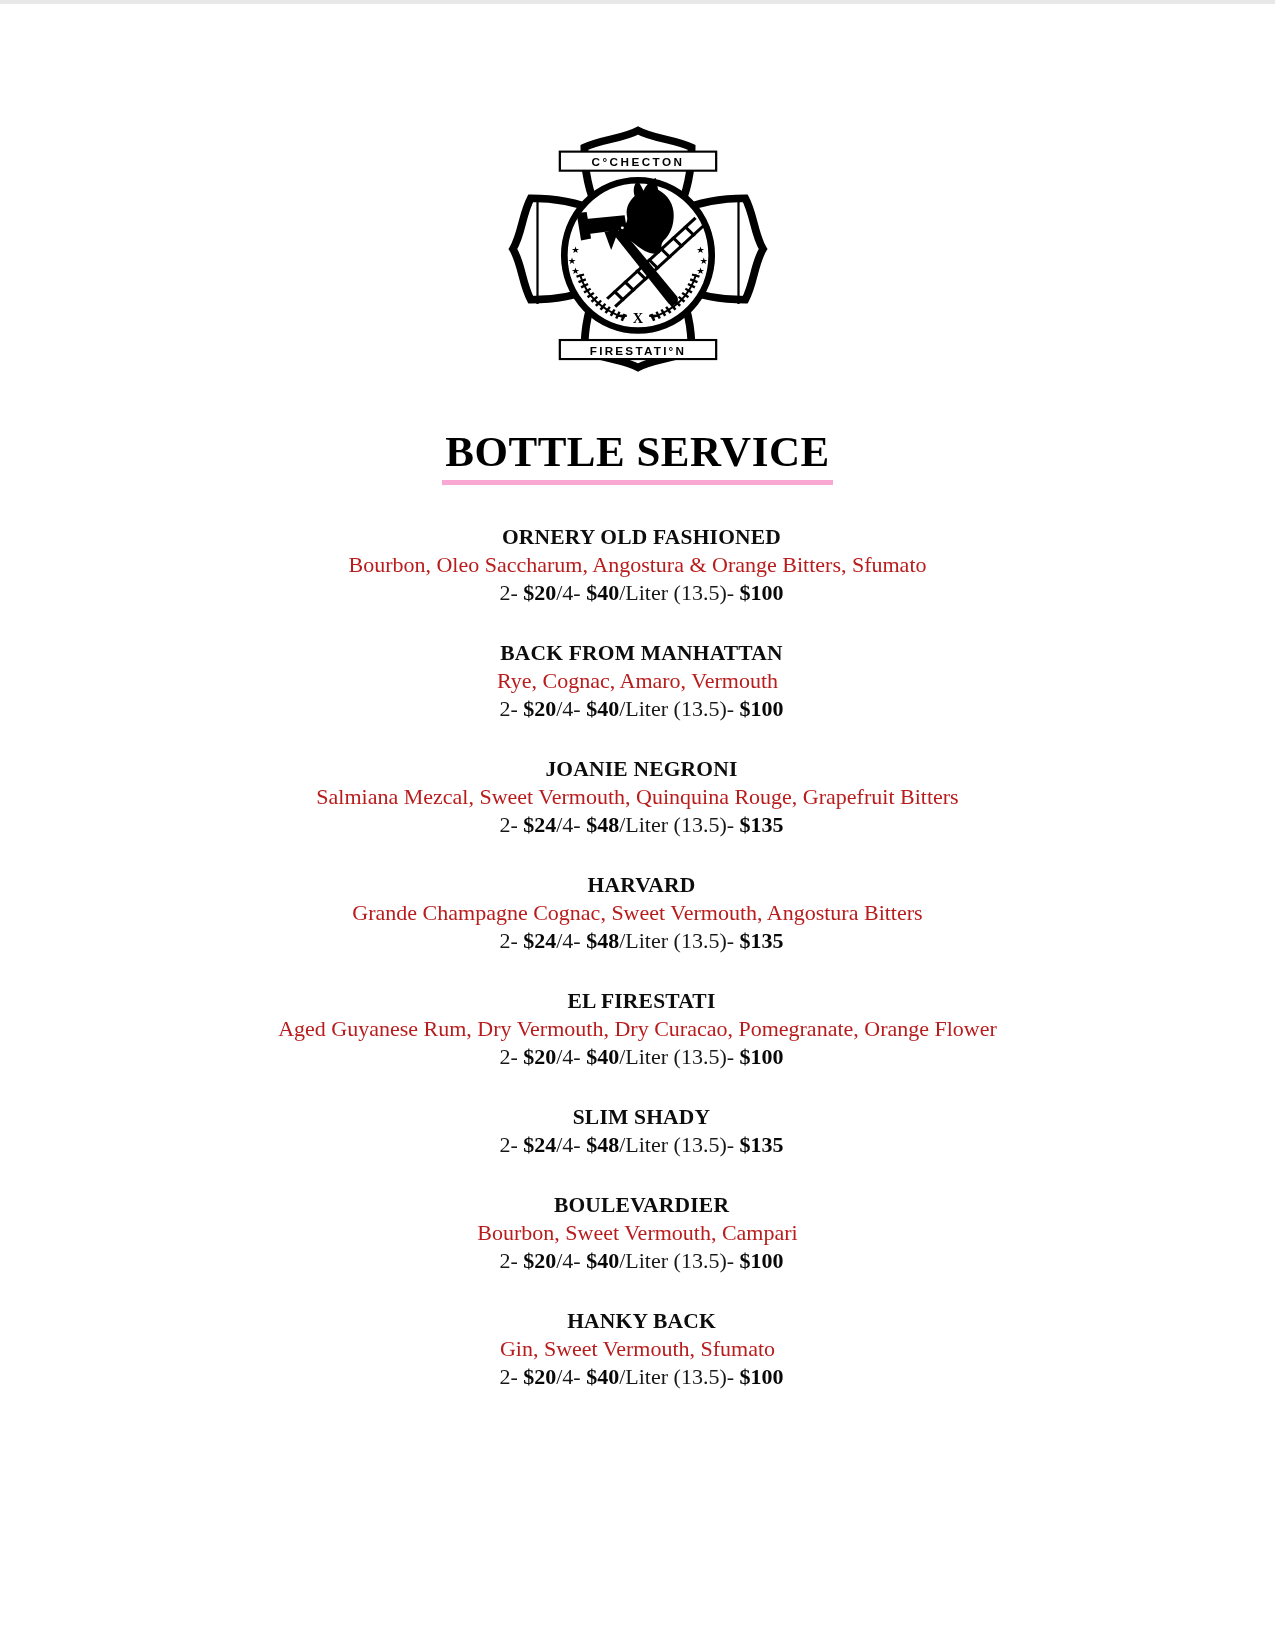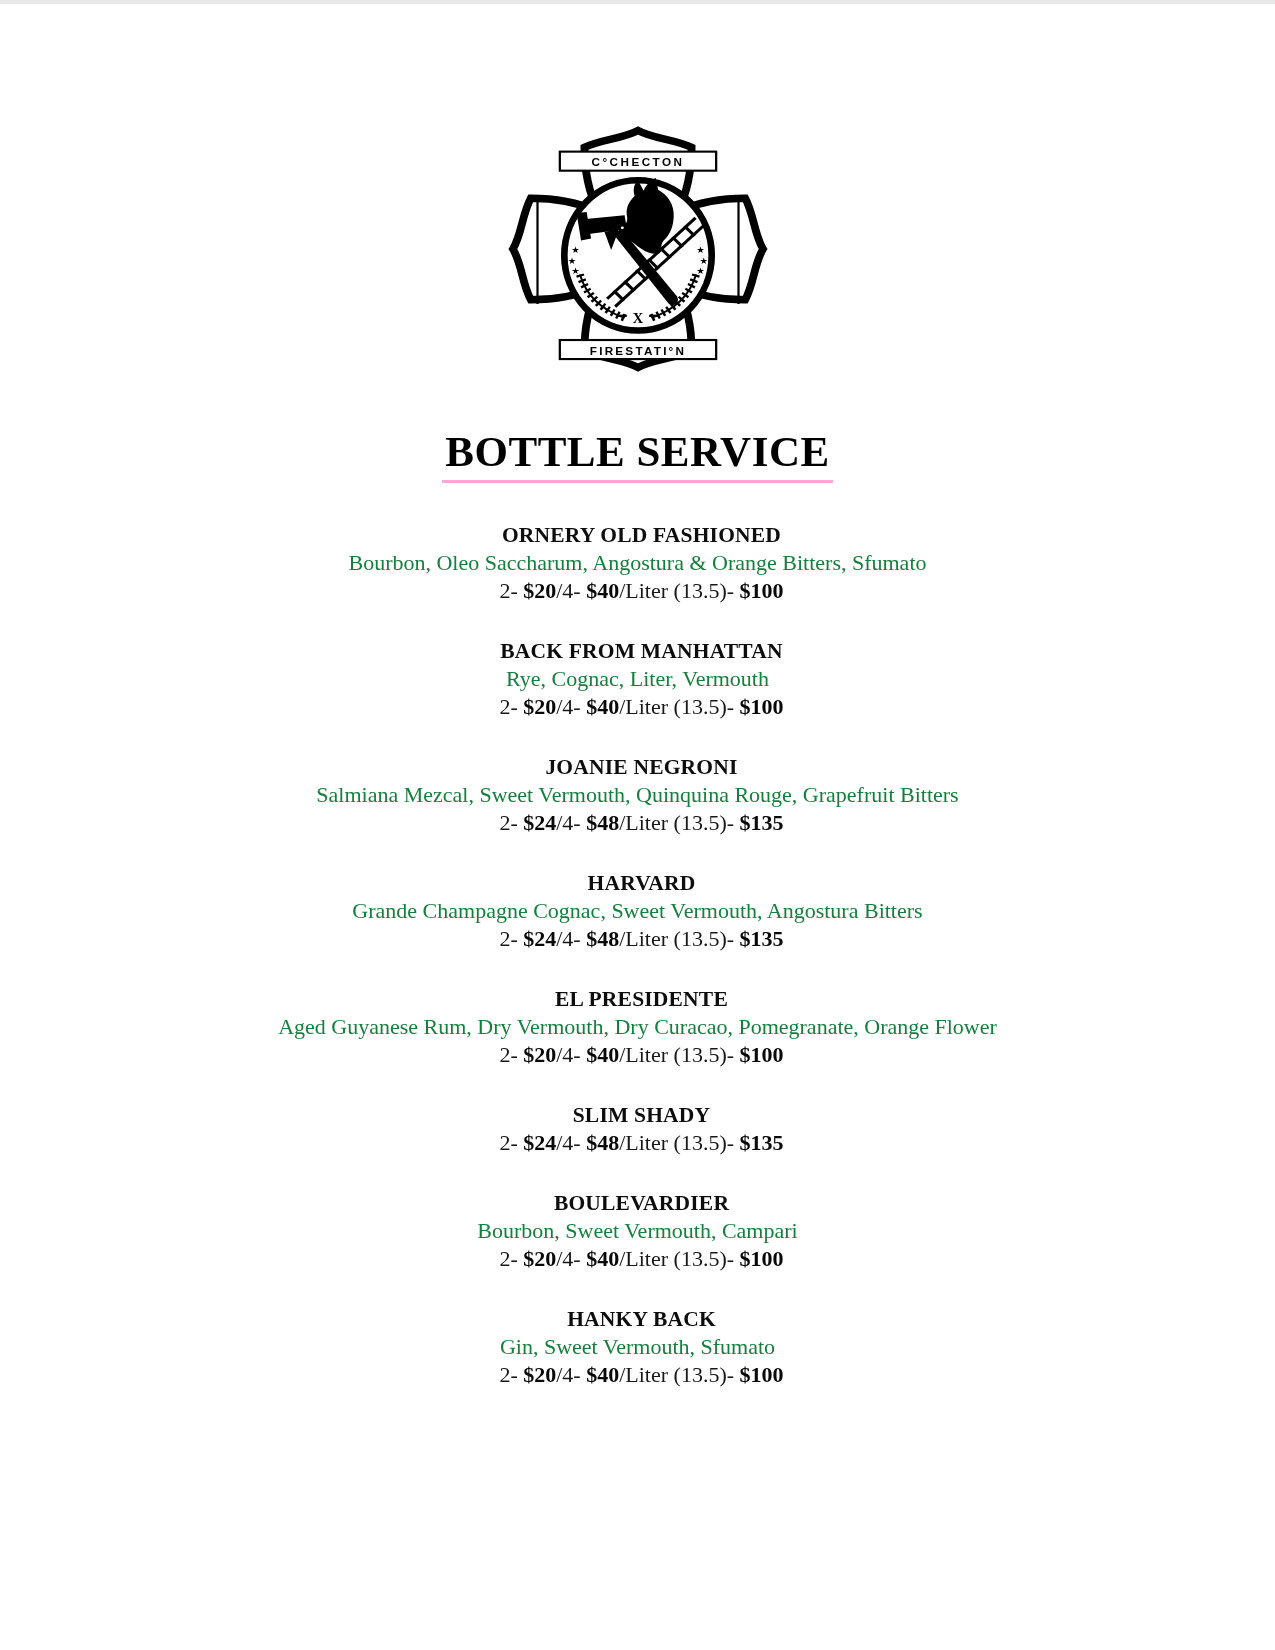--- a/index.html
+++ b/index.html
@@ -19,33 +19,33 @@
   .doc-title{
     margin:50px 0 0 0;
     font-size:43px;
     font-weight:bold;
     letter-spacing:0.5px;
     color:#000;
     line-height:1.2;
   }
   .doc-title .title-text{
     display:inline-block;
-    border-bottom:3px solid #f9a8d4;
+    border-bottom:5px solid #f9a8d4;
     padding:0 3px 2px 3px;
   }
   .menu{margin-top:38px;}
   .menu-item{margin:0 auto 32px auto;line-height:28px;}
   .item-name{
     font-size:21.5px;
     font-weight:bold;
     letter-spacing:0.2px;
     color:#0d0d0d;
     padding-left:8px;
   }
-  .item-ingredients{font-size:22px;color:#15803d;}
+  .item-ingredients{font-size:22px;color:#b91c1c;}
   .item-prices{font-size:22px;color:#171717;padding-left:8px;}
   .item-prices span{white-space:pre;}
   .item-prices strong{font-weight:bold;color:#080808;}
 </style>
 </head>
 <body>
 
 <div class="page">
 
   <div class="logo-wrap">
@@ -136,38 +136,38 @@
   <div class="menu">
 
     <div class="menu-item">
       <div class="item-name">ORNERY OLD FASHIONED</div>
       <div class="item-ingredients">Bourbon, Oleo Saccharum, Angostura &amp; Orange Bitters, Sfumato</div>
       <div class="item-prices"><span>2- </span><strong>$20</strong><span>/4- </span><strong>$40</strong><span>/Liter (13.5)- </span><strong>$100</strong></div>
     </div>
 
     <div class="menu-item">
       <div class="item-name">BACK FROM MANHATTAN</div>
-      <div class="item-ingredients">Rye, Cognac, Liter, Vermouth</div>
+      <div class="item-ingredients">Rye, Cognac, Amaro, Vermouth</div>
       <div class="item-prices"><span>2- </span><strong>$20</strong><span>/4- </span><strong>$40</strong><span>/Liter (13.5)- </span><strong>$100</strong></div>
     </div>
 
     <div class="menu-item">
       <div class="item-name">JOANIE NEGRONI</div>
       <div class="item-ingredients">Salmiana Mezcal, Sweet Vermouth, Quinquina Rouge, Grapefruit Bitters</div>
       <div class="item-prices"><span>2- </span><strong>$24</strong><span>/4- </span><strong>$48</strong><span>/Liter (13.5)- </span><strong>$135</strong></div>
     </div>
 
     <div class="menu-item">
       <div class="item-name">HARVARD</div>
       <div class="item-ingredients">Grande Champagne Cognac, Sweet Vermouth, Angostura Bitters</div>
       <div class="item-prices"><span>2- </span><strong>$24</strong><span>/4- </span><strong>$48</strong><span>/Liter (13.5)- </span><strong>$135</strong></div>
     </div>
 
     <div class="menu-item">
-      <div class="item-name">EL PRESIDENTE</div>
+      <div class="item-name">EL FIRESTATI</div>
       <div class="item-ingredients">Aged Guyanese Rum, Dry Vermouth, Dry Curacao, Pomegranate, Orange Flower</div>
       <div class="item-prices"><span>2- </span><strong>$20</strong><span>/4- </span><strong>$40</strong><span>/Liter (13.5)- </span><strong>$100</strong></div>
     </div>
 
     <div class="menu-item">
       <div class="item-name">SLIM SHADY</div>
       <div class="item-prices"><span>2- </span><strong>$24</strong><span>/4- </span><strong>$48</strong><span>/Liter (13.5)- </span><strong>$135</strong></div>
     </div>
 
     <div class="menu-item">

